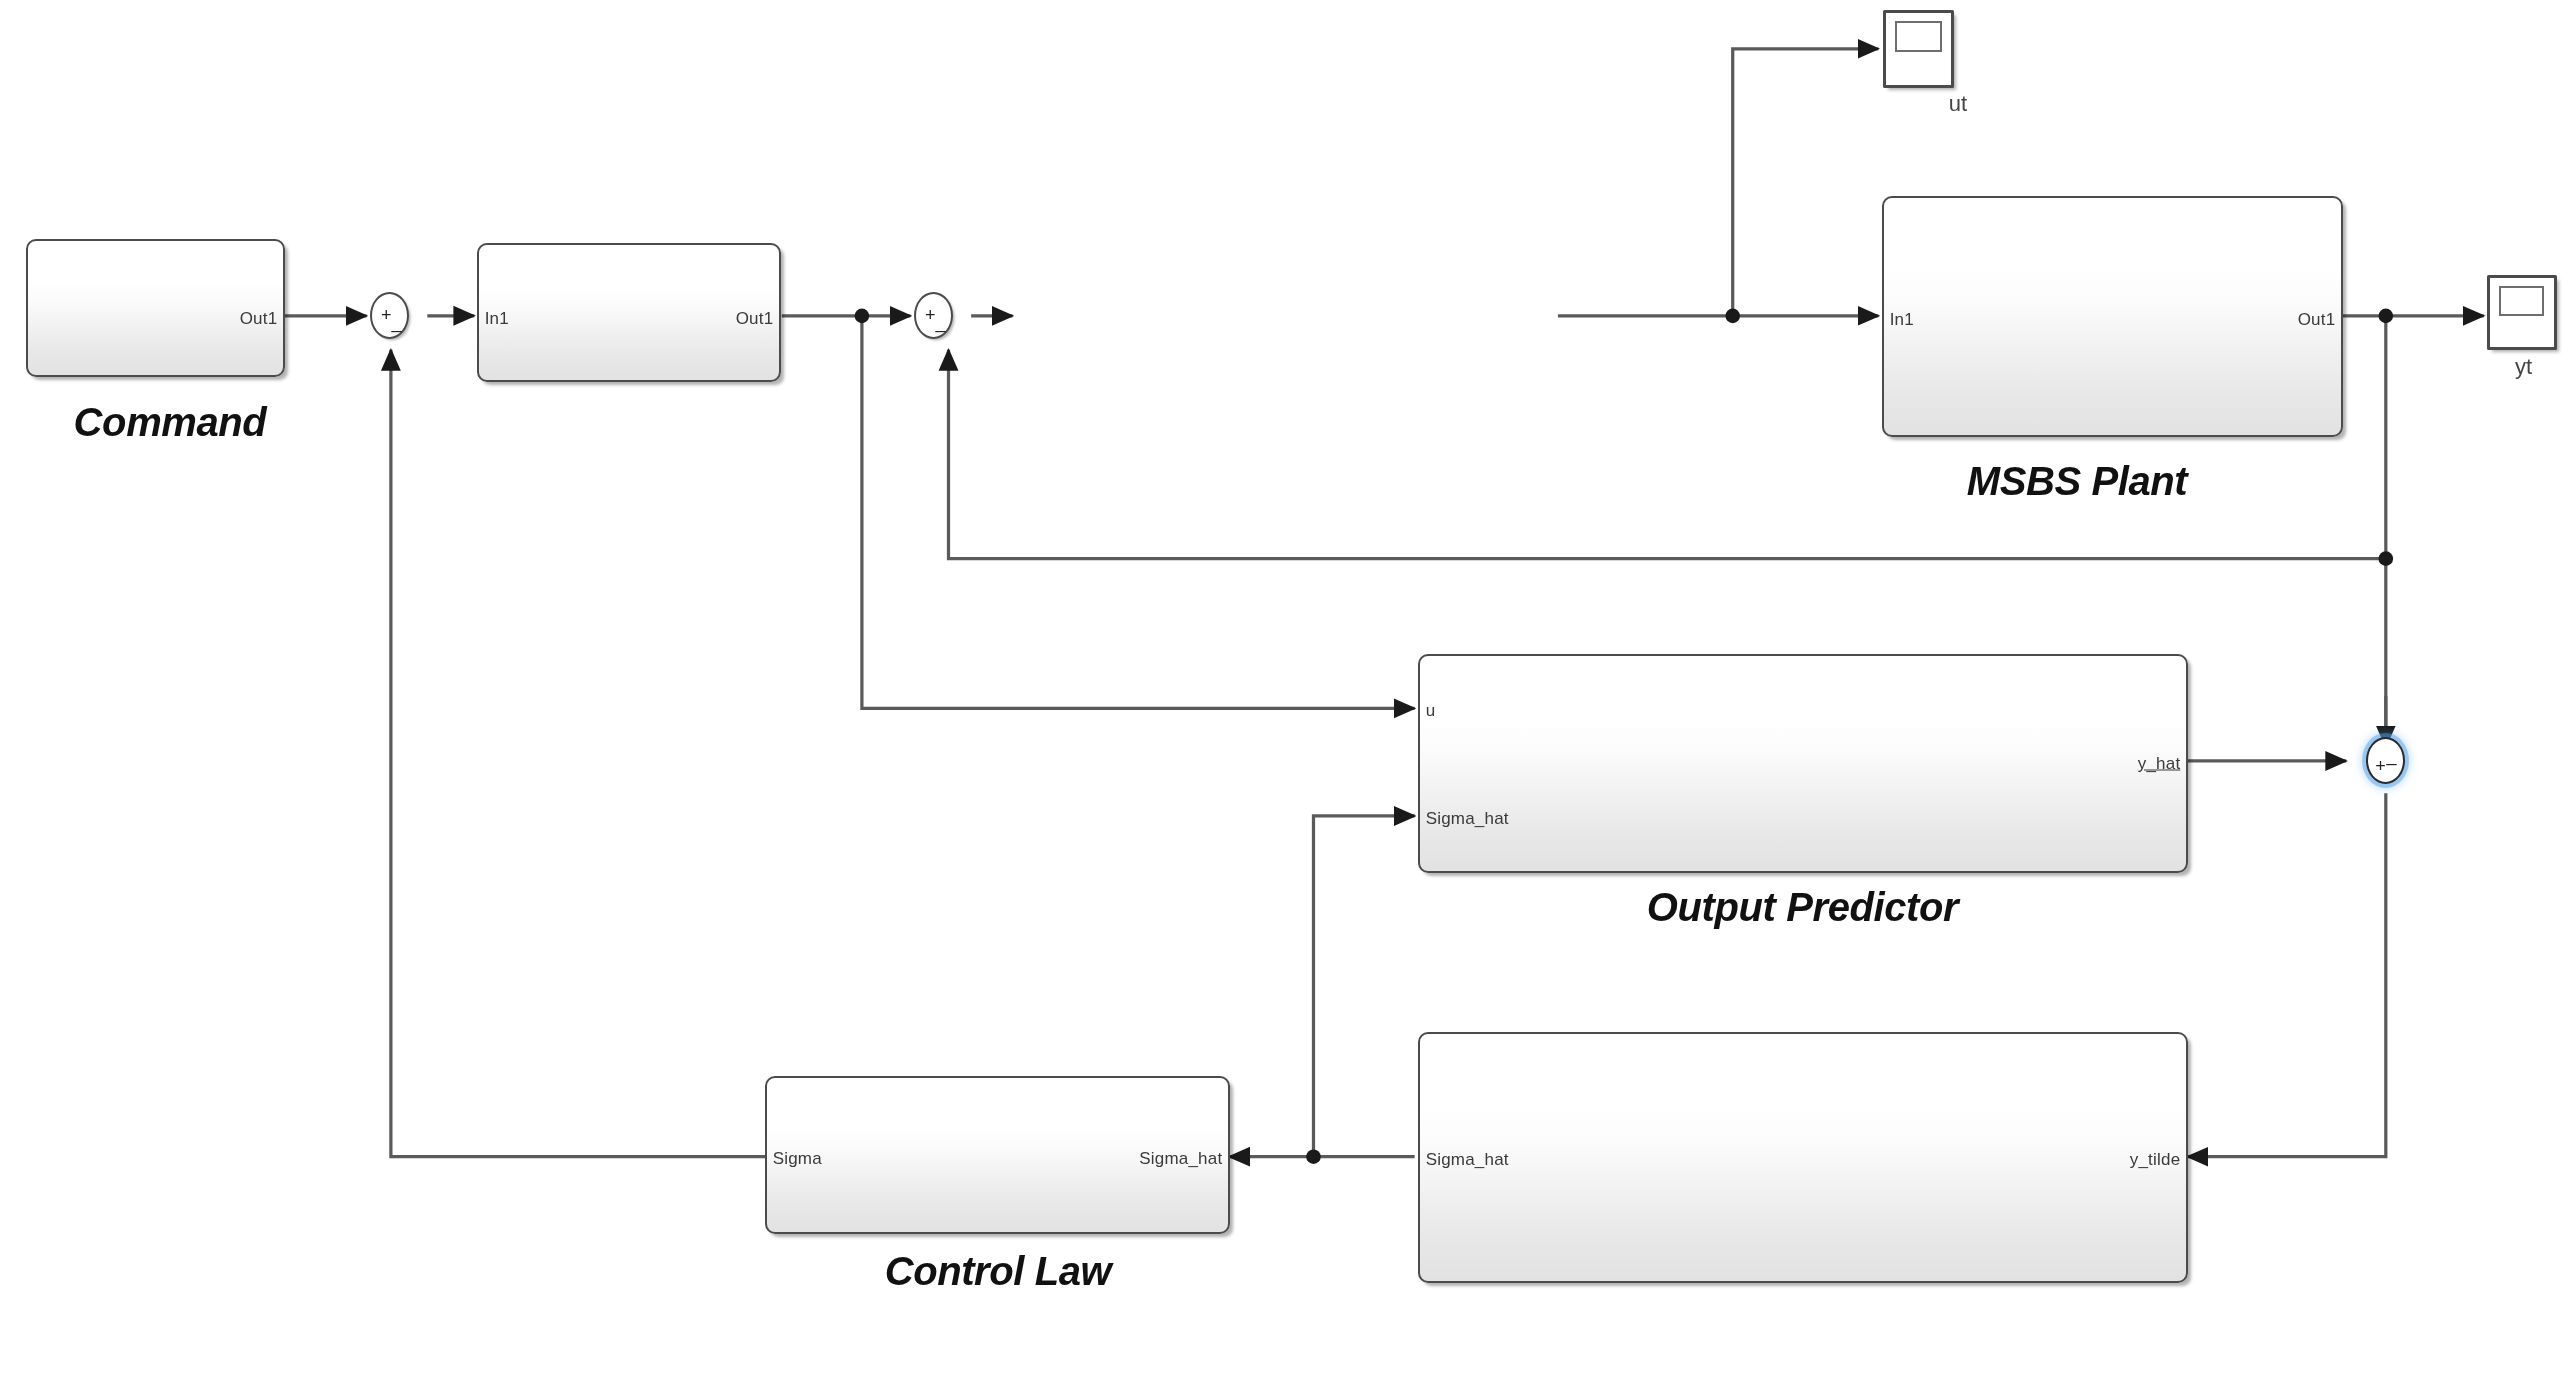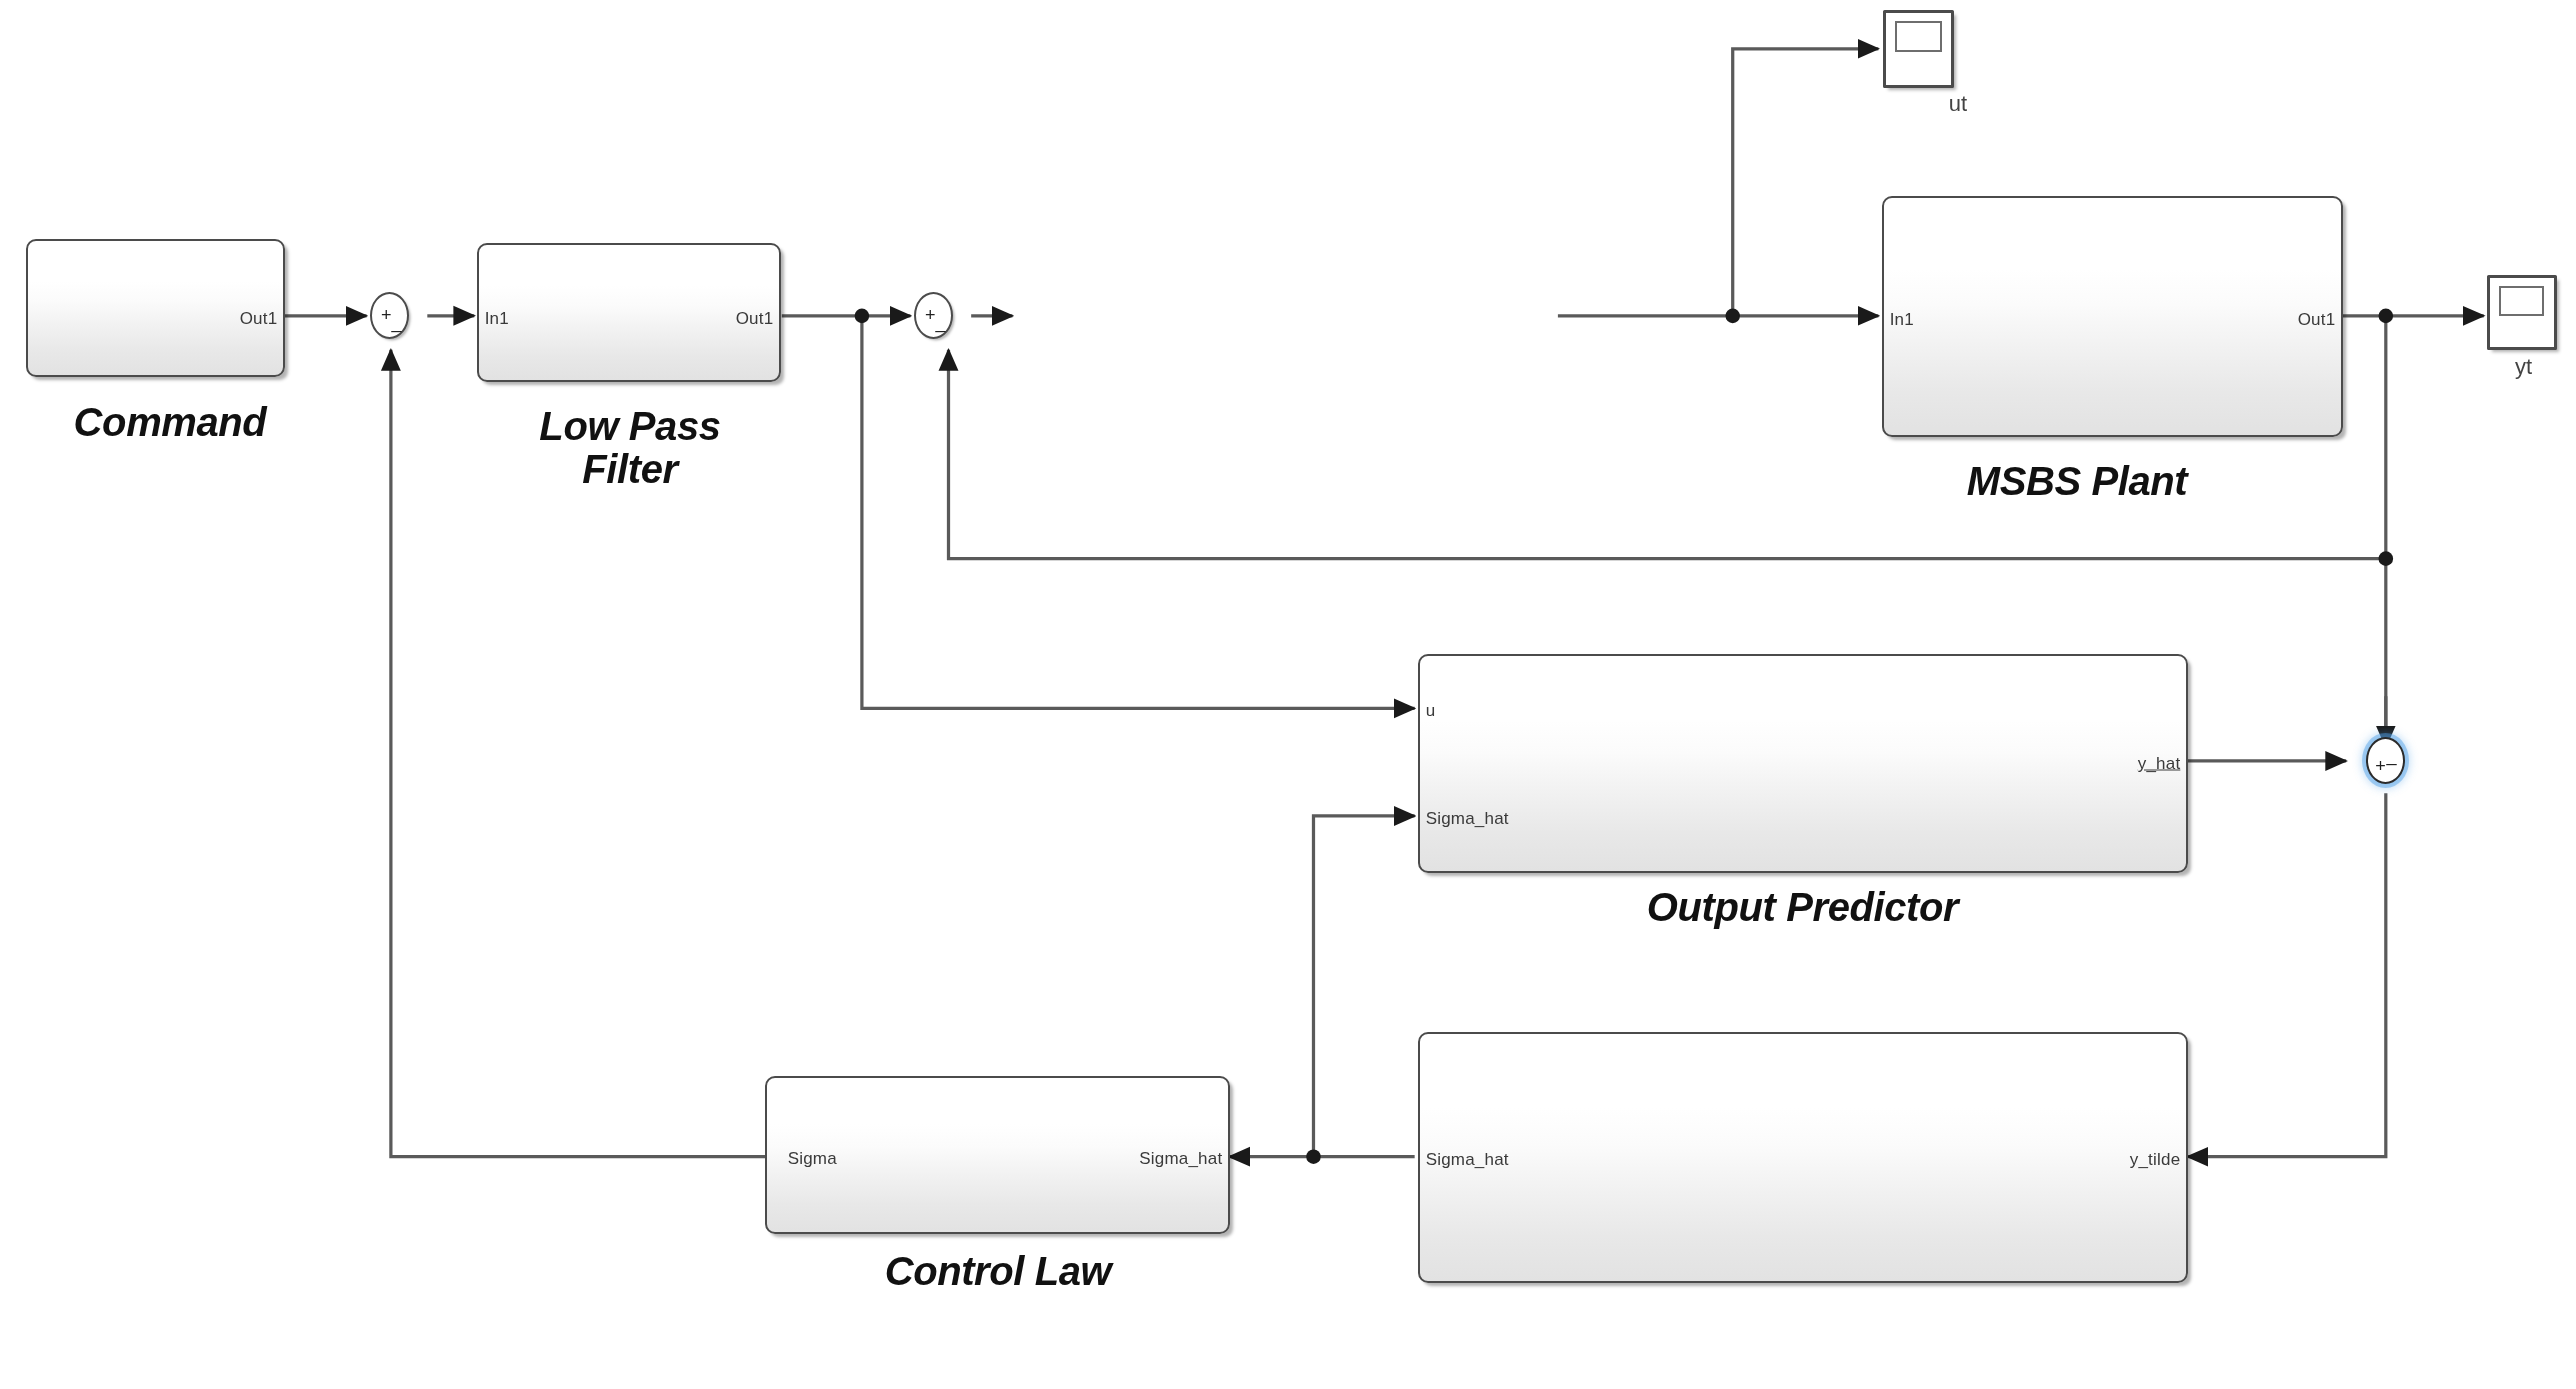--- a/index.html
+++ b/index.html
@@ -161,22 +161,20 @@
 
   <div class="blk" style="left:26px; top:239px; width:259px; height:138px;">
     <span class="port right" style="top:77px;">Out1</span>
   </div>
   <div class="blk-label" style="left:0px; top:401px; width:340px;">Command</div>
 
   <div class="blk" style="left:477px; top:243px; width:304px; height:139px;">
     <span class="port left" style="top:73px;">In1</span>
     <span class="port right" style="top:73px;">Out1</span>
   </div>
-  <div class="blk-label" style="left:468px; top:405px; width:324px;">Low Pass
-Filter</div>
 
 
   <div class="blk" style="left:1882px; top:196px; width:461px; height:241px;">
     <span class="port left" style="top:121px;">In1</span>
     <span class="port right" style="top:121px;">Out1</span>
   </div>
   <div class="blk-label" style="left:1834px; top:460px; width:486px;">MSBS Plant</div>
 
   <div class="blk" style="left:1418px; top:654px; width:770px; height:219px;">
     <span class="port left" style="top:54px;">u</span>
@@ -184,21 +182,21 @@
     <span class="port right" style="top:107px;text-decoration:underline;">y_hat</span>
   </div>
   <div class="blk-label" style="left:1408px; top:886px; width:789px;">Output Predictor</div>
 
   <div class="blk" style="left:1418px; top:1032px; width:770px; height:251px;">
     <span class="port left" style="top:125px;">Sigma_hat</span>
     <span class="port right" style="top:125px;">y_tilde</span>
   </div>
 
   <div class="blk" style="left:765px; top:1076px; width:465px; height:158px;">
-    <span class="port left" style="top:80px;margin-left:15px;">Sigma</span>
+    <span class="port left" style="top:80px;">Sigma</span>
     <span class="port right" style="top:80px;">Sigma_hat</span>
   </div>
   <div class="blk-label" style="left:757px; top:1250px; width:482px;">Control Law</div>
 
   <div class="sum" style="left:370px; top:292px;">
     <span class="sign" style="left:9px; top:12px;">+</span>
     <span class="sign" style="left:19.4px; top:19.4px;">_</span>
   </div>
 
   <div class="sum" style="left:914px; top:292px;">

